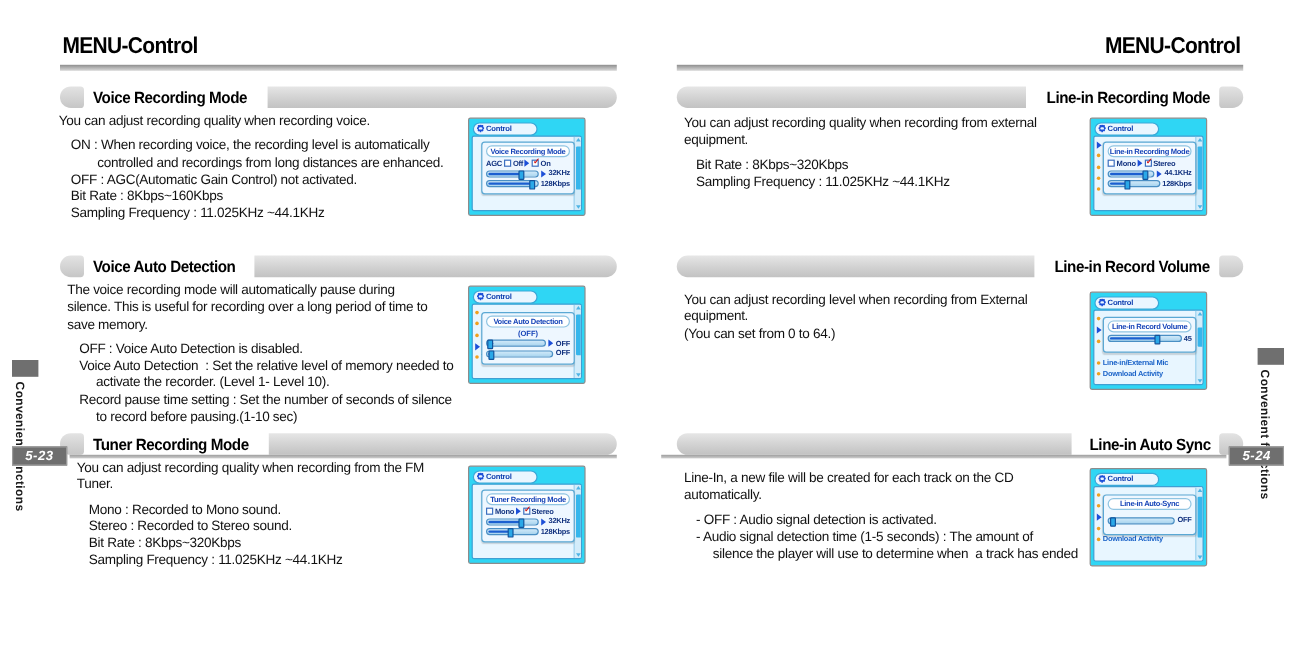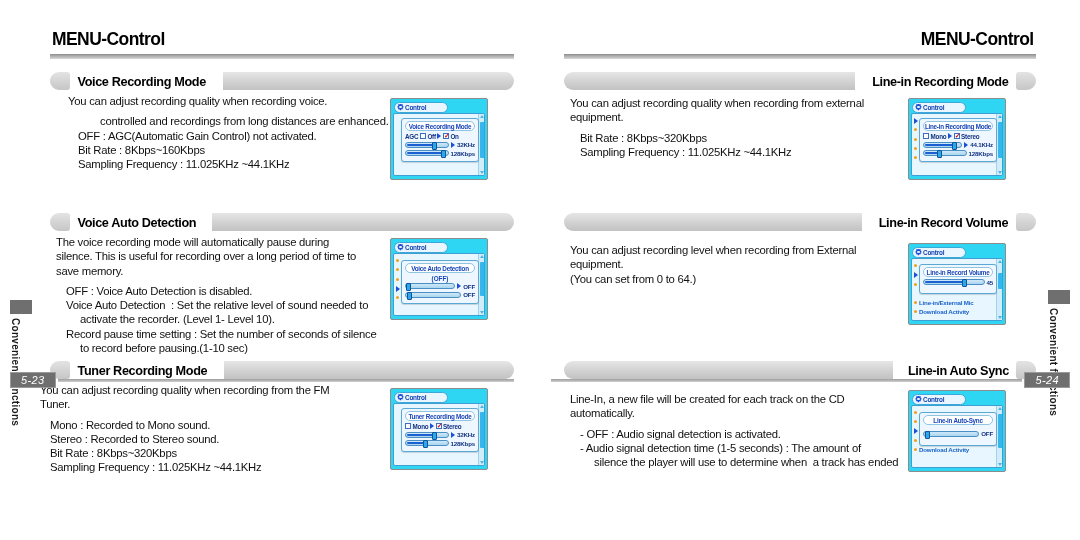--- a/index.html
+++ b/index.html
@@ -169,21 +169,21 @@
     letter-spacing: 0.3px; padding-top: 4px; white-space: nowrap;
   }
   .page-left .side-tab { left: 10px; top: 300px; }
   .page-right .side-tab { right: 10px; top: 290px; }
 
   
   .footer { position: absolute; bottom: 28px; height: 16px; display: flex; align-items: center; }
   .page-left .footer { left: 10px; right: 26px; }
   .page-right .footer { left: 11px; right: 10px; }
   .pagenum {
-    background: #6f6f6f; color: #fff; font-size: 11px; font-weight: 400;
+    background: #6f6f6f; color: #fff; font-size: 11px; font-weight: 700;
     font-style: italic; padding: 1px 10px; letter-spacing: 0.4px;
     border: 1px solid #9a9a9a;
   }
   .foot-rule { flex: 1 1 auto; height: 3px; background: linear-gradient(180deg,#9d9d9d,#cfcfcf); }
   .page-left .foot-rule { margin-left: 2px; }
   .page-right .foot-rule { margin-right: 2px; }
   .gutter { position: absolute; left: 540px; top: 0; width: 1px; height: 540px; background: #ffffff; }
 </style>
 </head>
 <body>
@@ -193,23 +193,24 @@
   <div class="page page-left">
 
     <div class="page-title">MENU-Control</div>
     <div class="title-rule"></div>
 
     <div class="sec-head" style="top:72px">
       <div class="cap"></div>
       <div class="sec-title">Voice Recording Mode</div>
       <div class="bar"></div>
     </div>
-    <div class="body-text" style="top:94px; left:68px; width:330px">
+    <div class="body-text" style="top:94px; left:49px; width:330px">
       <p>You can adjust recording quality when recording voice.</p>
       <div class="gap"></div>
+      <p class="hang">ON : When recording voice, the recording level is automatically</p>
       <p class="hang2">controlled and recordings from long distances are enhanced.</p>
       <p class="hang">OFF : AGC(Automatic Gain Control) not activated.</p>
       <p class="hang">Bit Rate : 8Kbps~160Kbps</p>
       <p class="hang">Sampling Frequency : 11.025KHz ~44.1KHz</p>
     </div>
     <div class="lcd" style="top:98px; left:390px">
       <div class="lcd-bar">
         <div class="lcd-tab">
           <span class="gear"></span>
           <span class="lcd-label">Control</span>
@@ -254,21 +255,21 @@
       <div class="cap"></div>
       <div class="sec-title">Voice Auto Detection</div>
       <div class="bar"></div>
     </div>
     <div class="body-text" style="top:235px; left:56px; width:330px">
       <p>The voice recording mode will automatically pause during
 silence. This is useful for recording over a long period of time to
 save memory.</p>
       <div class="gap"></div>
       <p class="hang">OFF : Voice Auto Detection is disabled.</p>
-      <p class="hang">Voice Auto Detection  : Set the relative level of sound needed to</p>
+      <p class="hang">Voice Auto Detection  : Set the relative level of memory needed to</p>
       <p class="hang3">activate the recorder. (Level 1- Level 10).</p>
       <p class="hang">Record pause time setting : Set the number of seconds of silence</p>
       <p class="hang3">to record before pausing.(1-10 sec)</p>
     </div>
     <div class="lcd" style="top:238px; left:390px">
       <div class="lcd-bar">
         <div class="lcd-tab">
           <span class="gear"></span>
           <span class="lcd-label">Control</span>
         </div>
@@ -317,21 +318,21 @@
           </div>
         </div>
       </div>
     </div>
 
     <div class="sec-head" style="top:361px">
       <div class="cap"></div>
       <div class="sec-title">Tuner Recording Mode</div>
       <div class="bar"></div>
     </div>
-    <div class="body-text" style="top:383px; left:40px; width:330px">
+    <div class="body-text" style="top:383px; left:64px; width:330px">
       <p>You can adjust recording quality when recording from the FM
 Tuner.</p>
       <div class="gap"></div>
       <p class="hang">Mono : Recorded to Mono sound.</p>
       <p class="hang">Stereo : Recorded to Stereo sound.</p>
       <p class="hang">Bit Rate : 8Kbps~320Kbps</p>
       <p class="hang">Sampling Frequency : 11.025KHz ~44.1KHz</p>
     </div>
     <div class="lcd" style="top:388px; left:390px">
       <div class="lcd-bar">

